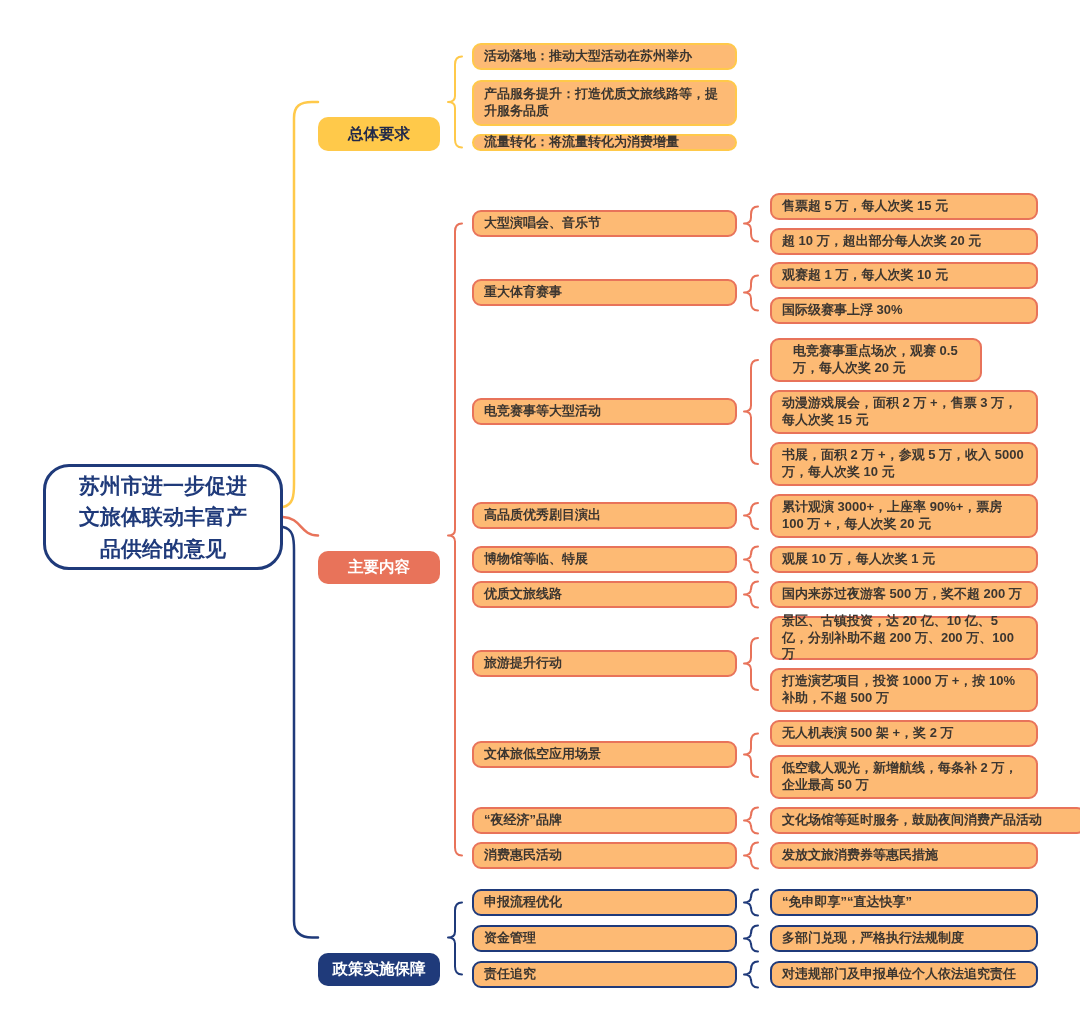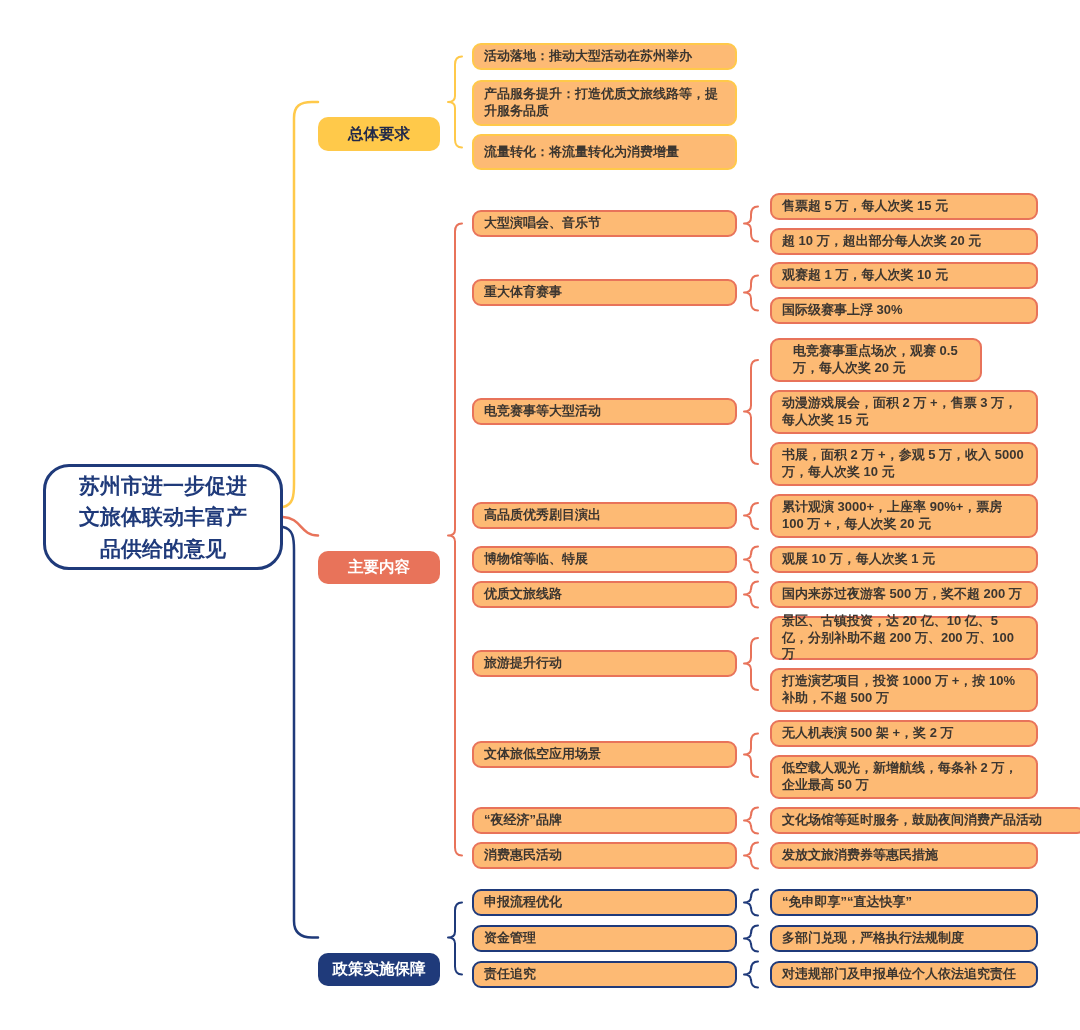--- a/index.html
+++ b/index.html
@@ -48,21 +48,21 @@
       <path d="M 462 902.5 Q 455 902.5 455 910.5 L 455 931.5 Q 455 937.5 448 937.5 Q 455 937.5 455 943.5 L 455 966.5 Q 455 974.5 462 974.5" fill="none" stroke="#1f3a7a" stroke-width="2" stroke-linecap="round" stroke-linejoin="round"></path>
       <path d="M 758 889.5 Q 751 889.5 751 897.5 L 751 896.5 Q 751 902.5 744 902.5 Q 751 902.5 751 908.5 L 751 907.5 Q 751 915.5 758 915.5" fill="none" stroke="#1f3a7a" stroke-width="2" stroke-linecap="round" stroke-linejoin="round"></path>
       <path d="M 758 925.5 Q 751 925.5 751 933.5 L 751 932.5 Q 751 938.5 744 938.5 Q 751 938.5 751 944.5 L 751 943.5 Q 751 951.5 758 951.5" fill="none" stroke="#1f3a7a" stroke-width="2" stroke-linecap="round" stroke-linejoin="round"></path>
       <path d="M 758 961.5 Q 751 961.5 751 969.5 L 751 968.5 Q 751 974.5 744 974.5 Q 751 974.5 751 980.5 L 751 979.5 Q 751 987.5 758 987.5" fill="none" stroke="#1f3a7a" stroke-width="2" stroke-linecap="round" stroke-linejoin="round"></path>
     </svg>
   <div id="nodes">
       <div class="node root-node" style="left: 43px; top: 464px; width: 240px; height: 106px; white-space: normal;">苏州市进一步促进文旅体联动丰富产品供给的意见</div>
       <div class="node branch-node" style="left: 318px; top: 85px; width: 122px; height: 34px; background: rgb(255, 201, 74); color: rgb(32, 41, 74);">总体要求</div>
       <div class="node topic-node one-line" style="left: 472px; top: 43px; width: 265px; height: 27px; border-color: rgb(255, 201, 74);">活动落地：推动大型活动在苏州举办</div>
       <div class="node topic-node" style="left: 472px; top: 80px; width: 265px; height: 46px; border-color: rgb(255, 201, 74);">产品服务提升：打造优质文旅线路等，提升服务品质</div>
-      <div class="node topic-node one-line" style="left: 472px; top: 134px; width: 265px; height: 36px; border-color: rgb(255, 201, 74);">流量转化：将流量转化为消费增量</div>
+      <div class="node topic-node one-line" style="left: 472px; top: 134px; width: 265px; height: 17px; border-color: rgb(255, 201, 74);">流量转化：将流量转化为消费增量</div>
       <div class="node branch-node" style="left: 318px; top: 519px; width: 122px; height: 33px; background: rgb(232, 115, 90); color: rgb(255, 255, 255);">主要内容</div>
       <div class="node topic-node one-line" style="left: 472px; top: 210px; width: 265px; height: 27px; border-color: rgb(232, 115, 90);">大型演唱会、音乐节</div>
       <div class="node detail-node one-line" style="left: 770px; top: 193px; width: 268px; height: 27px; border-color: rgb(232, 115, 90);">售票超 5 万，每人次奖 15 元</div>
       <div class="node detail-node one-line" style="left: 770px; top: 228px; width: 268px; height: 27px; border-color: rgb(232, 115, 90);">超 10 万，超出部分每人次奖 20 元</div>
       <div class="node topic-node one-line" style="left: 472px; top: 279px; width: 265px; height: 27px; border-color: rgb(232, 115, 90);">重大体育赛事</div>
       <div class="node detail-node one-line" style="left: 770px; top: 262px; width: 268px; height: 27px; border-color: rgb(232, 115, 90);">观赛超 1 万，每人次奖 10 元</div>
       <div class="node detail-node one-line" style="left: 770px; top: 297px; width: 268px; height: 27px; border-color: rgb(232, 115, 90);">国际级赛事上浮 30%</div>
       <div class="node topic-node one-line" style="left: 472px; top: 398px; width: 265px; height: 27px; border-color: rgb(232, 115, 90);">电竞赛事等大型活动</div>
       <div class="node detail-node" style="left: 770px; top: 338px; width: 212px; height: 44px; border-color: rgb(232, 115, 90); padding-left: 21px;">电竞赛事重点场次，观赛 0.5 万，每人次奖 20 元</div>
       <div class="node detail-node" style="left: 770px; top: 390px; width: 268px; height: 44px; border-color: rgb(232, 115, 90);">动漫游戏展会，面积 2 万 +，售票 3 万，每人次奖 15 元</div>

